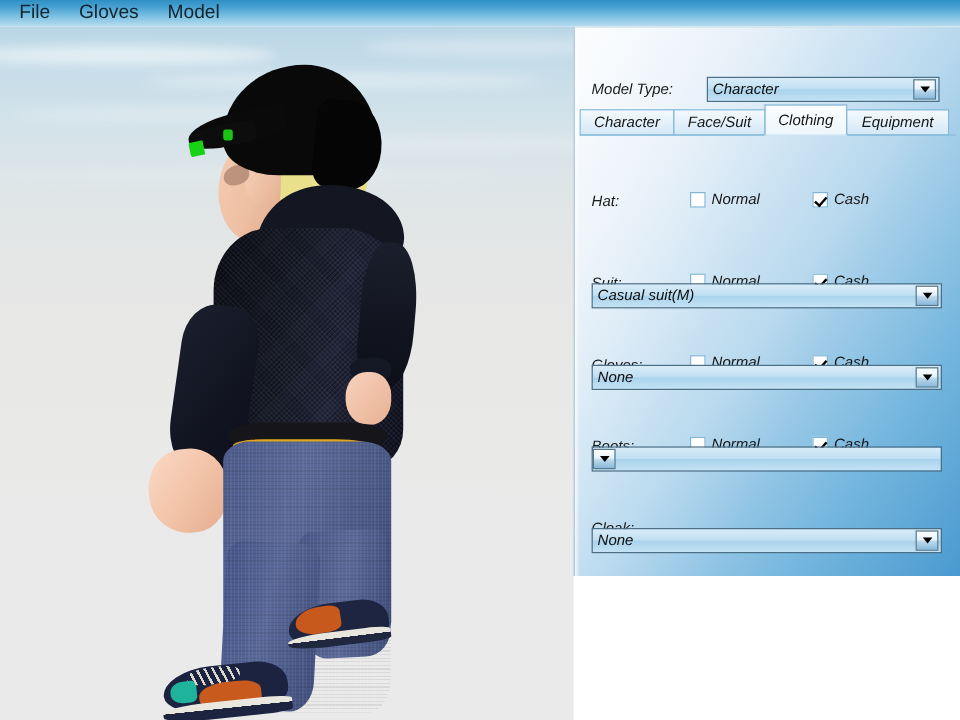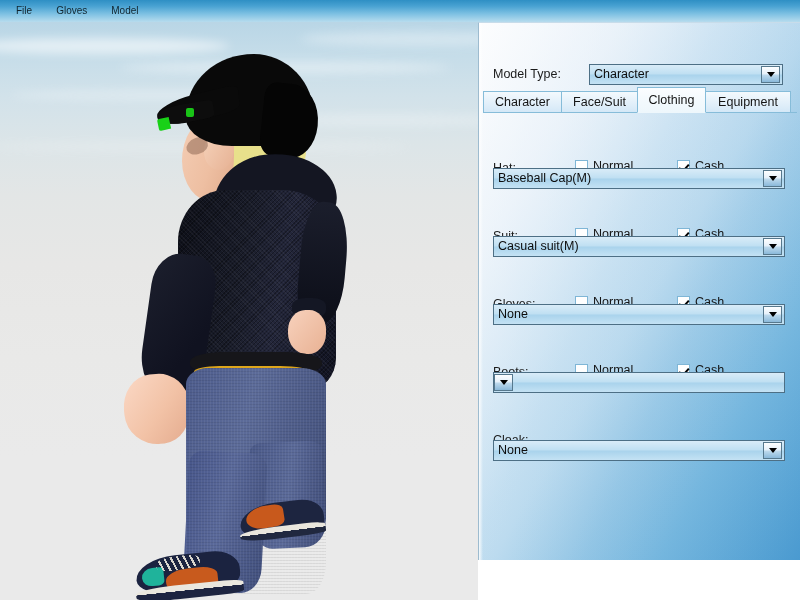--- a/index.html
+++ b/index.html
@@ -11,21 +11,21 @@
   }
   #app { position: relative; width: 800px; height: 600px; }
 
   
   #menubar {
     position: absolute; left: 0; top: 0; width: 800px; height: 22px;
     background: linear-gradient(to bottom, #2e8fc4 0%, #49a2d2 28%, #7cc0e2 62%, #b7dcee 100%);
     display: flex; align-items: center;
   }
   .menu-item {
-    font-size: 10px; color: #10242e; line-height: 22px;
+    font-size: 16px; color: #10242e; line-height: 22px;
     padding: 0 10px; margin-left: 4px; white-space: nowrap; cursor: default;
   }
   .menu-item:first-child { margin-left: 6px; }
 
   
   #viewport {
     position: absolute; left: 0; top: 22px; width: 478px; height: 578px;
     overflow: hidden;
     background:
       linear-gradient(to bottom,
@@ -224,28 +224,29 @@
   }
   .shoe-front-sole {
     left: 136px; top: 562px; width: 108px; height: 14px;
     background: linear-gradient(180deg,#eae7de 0%,#eae7de 42%,#1d2440 43%,#1d2440 100%);
     border-radius: 36% 22% 20% 38%;
     transform: rotate(-6deg);
   }
 
   
   #panel {
-    position: absolute; left: 478px; top: 22px; width: 322px; height: 538px;
+    position: absolute; left: 478px; top: 22px; width: 322px; height: 458px;
     background:
       linear-gradient(to bottom right, #f2f6fb 0%, #e3edf7 22%, #b9d9ee 52%, #74b6de 78%, #4a9ad0 100%),
       linear-gradient(to right, #eaf1f9 0%, #cfe3f2 45%, #69adda 100%);
     background-blend-mode: normal;
     border-left: 1px solid #9dbbcf;
     border-top: 1px solid #c8dcea;
     overflow: hidden;
+    font-style: italic;
   }
   #panel-inner {
     position: absolute; left: 0; top: 0; right: 0; bottom: 0;
     background: linear-gradient(115deg,
        rgba(255,255,255,0.78) 0%,
        rgba(246,250,253,0.55) 18%,
        rgba(210,233,246,0.20) 42%,
        rgba(120,180,220,0.06) 62%,
        rgba(255,255,255,0.0) 100%);
   }
@@ -412,26 +413,20 @@
 
     <div class="lbl row-label" style="top:138px;">Hat:</div>
     <div class="cb-wrap" style="left:96px; top:136px;">
       <span class="cb"></span>
       <span>Normal</span>
     </div>
     <div class="cb-wrap" style="left:198px; top:136px;">
       <span class="cb checked"></span>
       <span>Cash</span>
     </div>
-    <div class="combo row-combo" style="top:145px;">
-      <div class="val">Baseball Cap(M)</div>
-      <div class="btn">
-          <span class="tri"></span>
-        </div>
-    </div>
 
     <div class="lbl row-label" style="top:206px;">Suit:</div>
     <div class="cb-wrap" style="left:96px; top:204px;">
       <span class="cb"></span>
       <span>Normal</span>
     </div>
     <div class="cb-wrap" style="left:198px; top:204px;">
       <span class="cb checked"></span>
       <span>Cash</span>
     </div>

